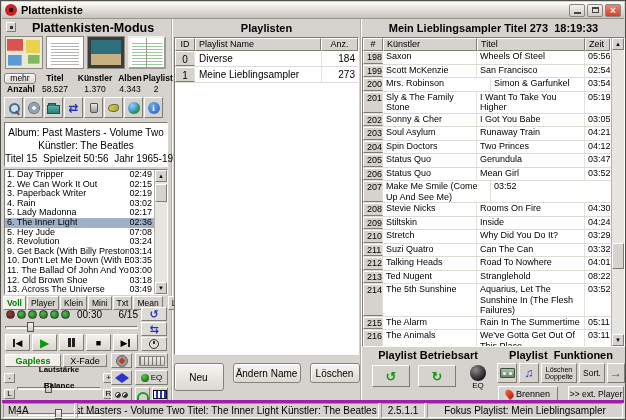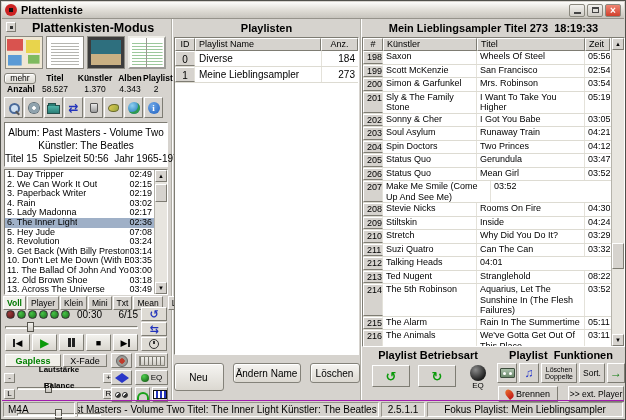--- a/index.html
+++ b/index.html
@@ -425,22 +425,22 @@
 
           <div class="rt-row">
             <div class="cell rc0 numcell">199</div>
             <div class="cell rc1">Scott McKenzie</div>
             <div class="cell rc2">San Francisco</div>
             <div class="cell rc3">02:54</div>
           </div>
 
           <div class="rt-row">
             <div class="cell rc0 numcell">200</div>
+            <div class="cell rc2">Mrs. Robinson</div>
             <div class="cell rc1">Simon &amp; Garfunkel</div>
-            <div class="cell rc2">Mrs. Robinson</div>
             <div class="cell rc3">03:54</div>
           </div>
 
           <div class="rt-row">
             <div class="cell rc0 numcell">201</div>
             <div class="cell rc1">Sly &amp; The Family Stone</div>
             <div class="cell rc2">I Want To Take You Higher</div>
             <div class="cell rc3">05:19</div>
           </div>
 
@@ -509,33 +509,34 @@
           <div class="rt-row">
             <div class="cell rc0 numcell">211</div>
             <div class="cell rc1">Suzi Quatro</div>
             <div class="cell rc2">Can The Can</div>
             <div class="cell rc3">03:32</div>
           </div>
 
           <div class="rt-row">
             <div class="cell rc0 numcell">212</div>
             <div class="cell rc1">Talking Heads</div>
+            <div class="cell rc2">Road To Nowhere</div>
             <div class="cell rc3">04:01</div>
           </div>
 
           <div class="rt-row">
             <div class="cell rc0 numcell">213</div>
             <div class="cell rc1">Ted Nugent</div>
             <div class="cell rc2">Stranglehold</div>
             <div class="cell rc3">08:22</div>
           </div>
 
           <div class="rt-row">
             <div class="cell rc0 numcell">214</div>
-            <div class="cell rc1">The 5th Robinson</div>
+            <div class="cell rc1">The 5th Sunshine</div>
             <div class="cell rc2">Aquarius, Let The Sunshine In (The Flesh Failures)</div>
             <div class="cell rc3">03:52</div>
           </div>
 
           <div class="rt-row">
             <div class="cell rc0 numcell">215</div>
             <div class="cell rc1">The Alarm</div>
             <div class="cell rc2">Rain In The Summertime</div>
             <div class="cell rc3">05:11</div>
           </div>
@@ -589,20 +590,20 @@
     </div>
     <div style="display:flex;gap:10px;padding-top:3px;justify-content:center">
       <div class="clusterbtn" style="width:60px;height:16px;font-size:9px">
           <span class="i-flame"></span>
           <span>Brennen</span>
         </div>
       <div class="clusterbtn" style="width:56px;height:16px;font-size:8.5px">&gt;&gt; ext. Player</div>
     </div>
   </div>
 
-  <div class="abs" style="left:1px;right:1px;bottom:1px;height:18px;border-top:1px solid #a21caf;display:flex;gap:2px;align-items:center;padding:0 1px">
+  <div class="abs" style="left:1px;right:1px;bottom:1px;height:18px;border-top:3px solid #a21caf;display:flex;gap:2px;align-items:center;padding:0 1px">
     <div class="statusseg" style="width:72px">M4A</div>
     <div class="statusseg pre" style="flex:1;justify-content:center">Album: Past Masters - Volume Two    Titel: The Inner Light    Künstler: The Beatles    Jahr: 1968</div>
     <div class="statusseg" style="width:44px;justify-content:center">2.5.1.1</div>
     <div class="statusseg" style="width:196px;justify-content:center">Fokus Playlist: Mein Lieblingsampler</div>
   </div>
 
 </div>
 
 </body></html>

